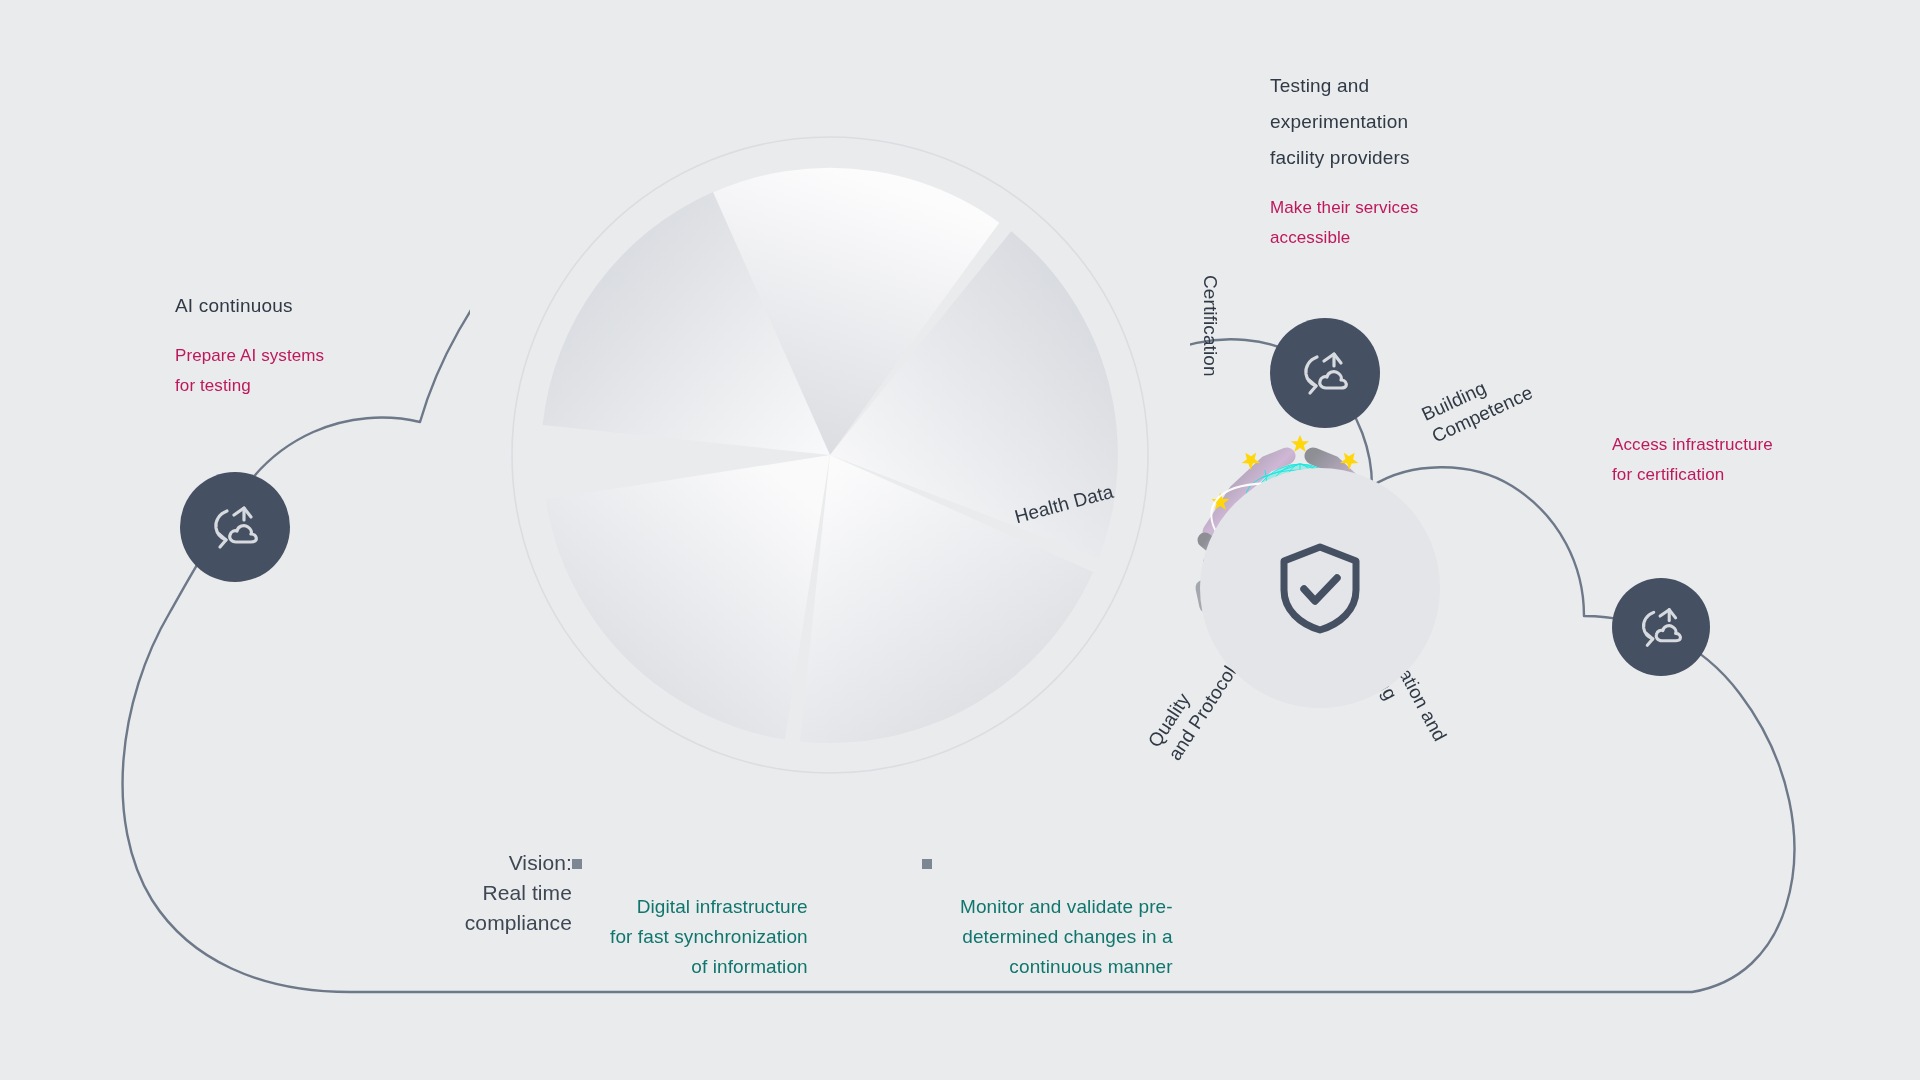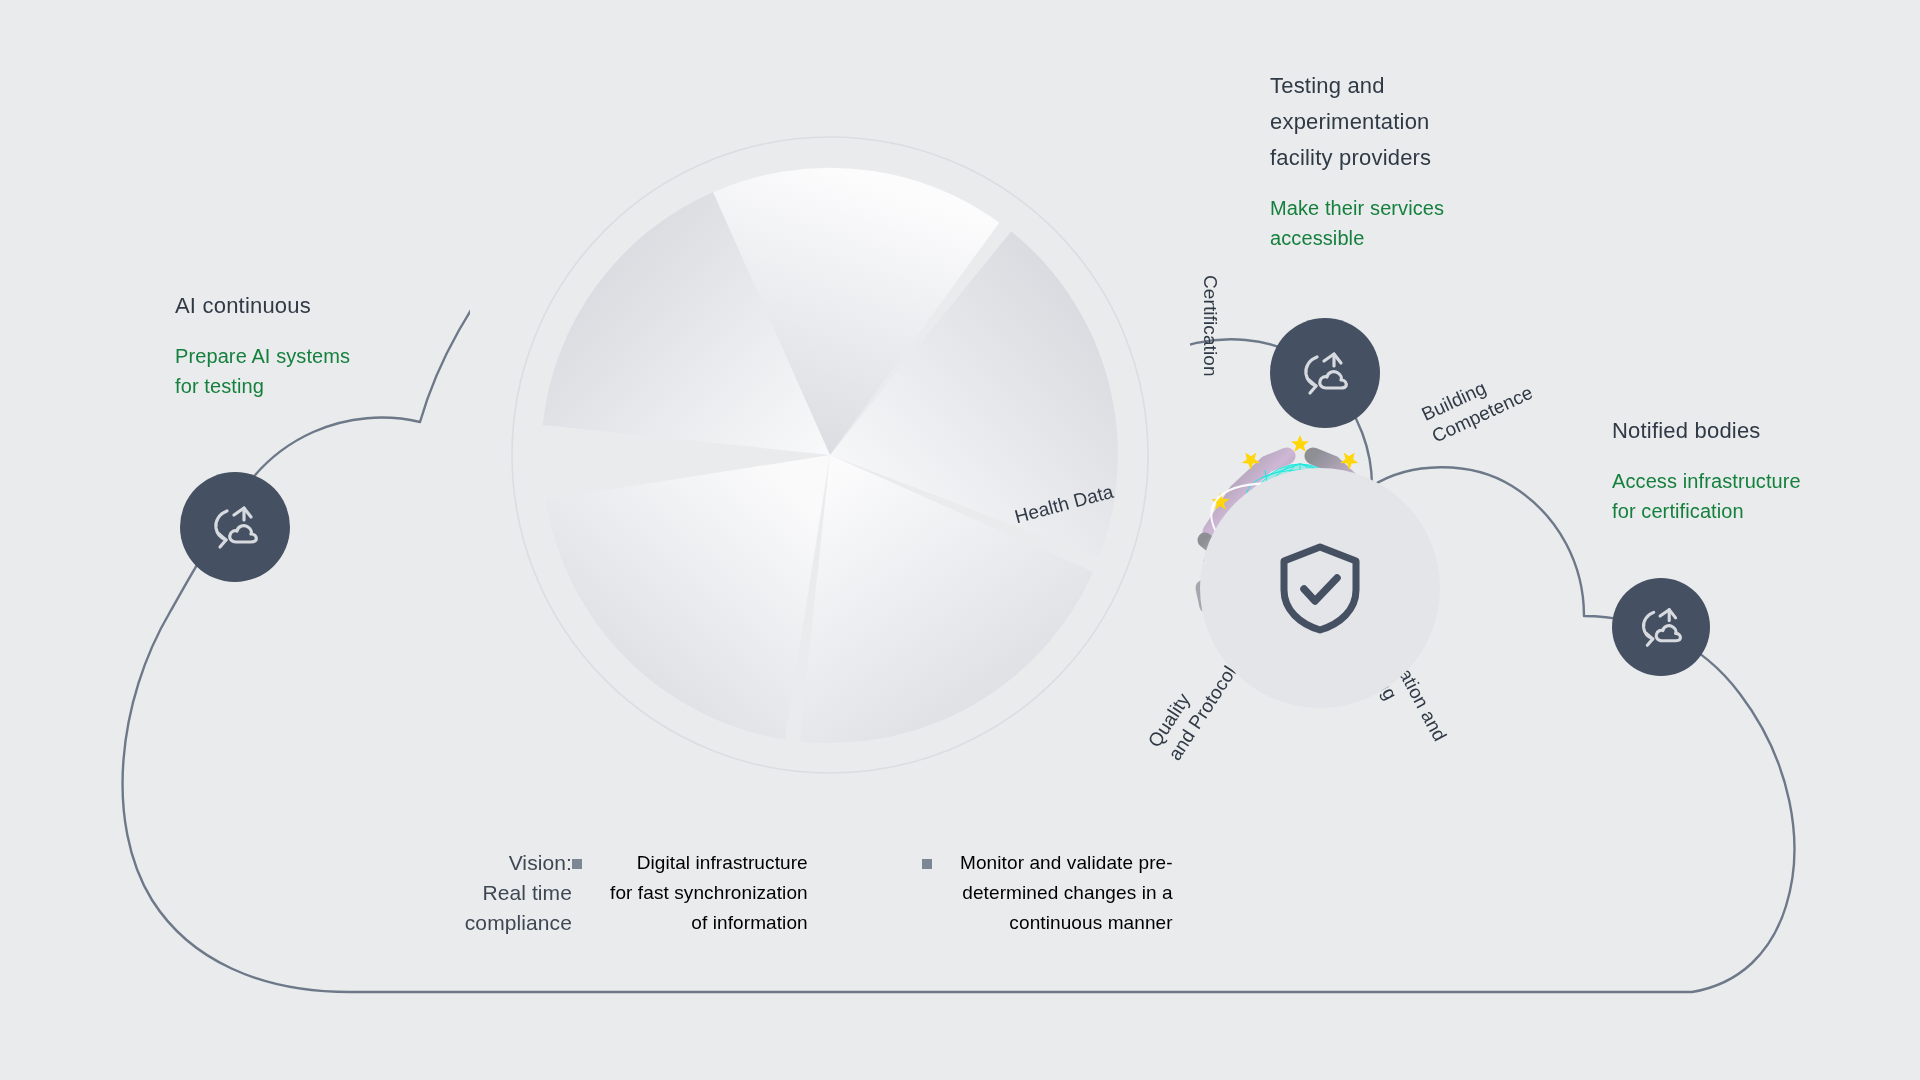--- a/index.html
+++ b/index.html
@@ -47,45 +47,45 @@
   .shieldcircle{
     position:absolute;left:1200px;top:468px;width:240px;height:240px;
     border-radius:50%;background:#e3e5e8;
     display:flex;align-items:center;justify-content:center;
   }
 
   
   .block{position:absolute;}
   .block h3{
     margin:0 0 0 0;
-    font-size:22px;font-weight:400;line-height:36px;
+    font-size:19px;font-weight:400;line-height:36px;
     color:#303a46;letter-spacing:.2px;
   }
   .block p{
     margin:17px 0 0 0;
-    font-size:20px;font-weight:400;line-height:30px;
-    color:#15803d;letter-spacing:.1px;
+    font-size:17px;font-weight:400;line-height:30px;
+    color:#be185d;letter-spacing:.1px;
   }
   #blk-ai{left:175px;top:288px;width:260px;}
   #blk-tef{left:1270px;top:68px;width:260px;}
   #blk-nb{left:1612px;top:413px;width:300px;}
 
   
   #vision{position:absolute;left:382px;top:848px;width:1000px;}
   .vrow{display:flex;align-items:flex-start;gap:0px;text-align:right;}
   .vtitle{
     width:190px;font-size:21px;line-height:30px;color:#3e4754;
     letter-spacing:.1px;
   }
   .bullet{display:flex;align-items:flex-start;width:350px;}
   .bsq{
     width:10px;height:10px;background:#7d8794;flex:0 0 10px;
     margin-top:11px;margin-right:28px;
   }
-  .btxt{font-size:19px;line-height:30px;color:#000000;letter-spacing:.1px;}
+  .btxt{font-size:19px;line-height:30px;color:#0f766e;letter-spacing:.1px;margin-top:44px;}
 
   
   #trust{position:absolute;left:1424px;top:868px;width:220px;}
   #trust .tl-title{font-size:17px;color:#3e4754;letter-spacing:.2px;}
   #trust .tl-letters{
     display:flex;margin-top:14px;margin-bottom:6px;
     font-size:12px;color:#9aa2ad;letter-spacing:.3px;
   }
   #trust .tl-letters span{flex:1;text-align:center;}
   #trust .tl-bar{display:flex;height:11px;border-radius:6px;overflow:hidden;}
@@ -333,21 +333,20 @@
     <h3>AI continuous</h3>
     <p>Prepare AI systems<br>for testing</p>
   </div>
 
   <div class="block" id="blk-tef" style="z-index: 2; position: absolute;">
     <h3>Testing and<br>experimentation<br>facility providers</h3>
     <p>Make their services<br>accessible</p>
   </div>
 
   <div class="block" id="blk-nb" style="z-index: 2; position: absolute;">
-    <h3>Notified bodies</h3>
     <p>Access infrastructure<br>for certification</p>
   </div>
 
   <div id="vision" style="z-index: 2; position: absolute;">
     <div class="vrow">
       <div class="vtitle">Vision:<br>Real time<br>compliance</div>
       <div class="bullet">
         <span class="bsq"></span>
         <span class="btxt">Digital infrastructure<br>for fast synchronization<br>of information</span>
       </div>

